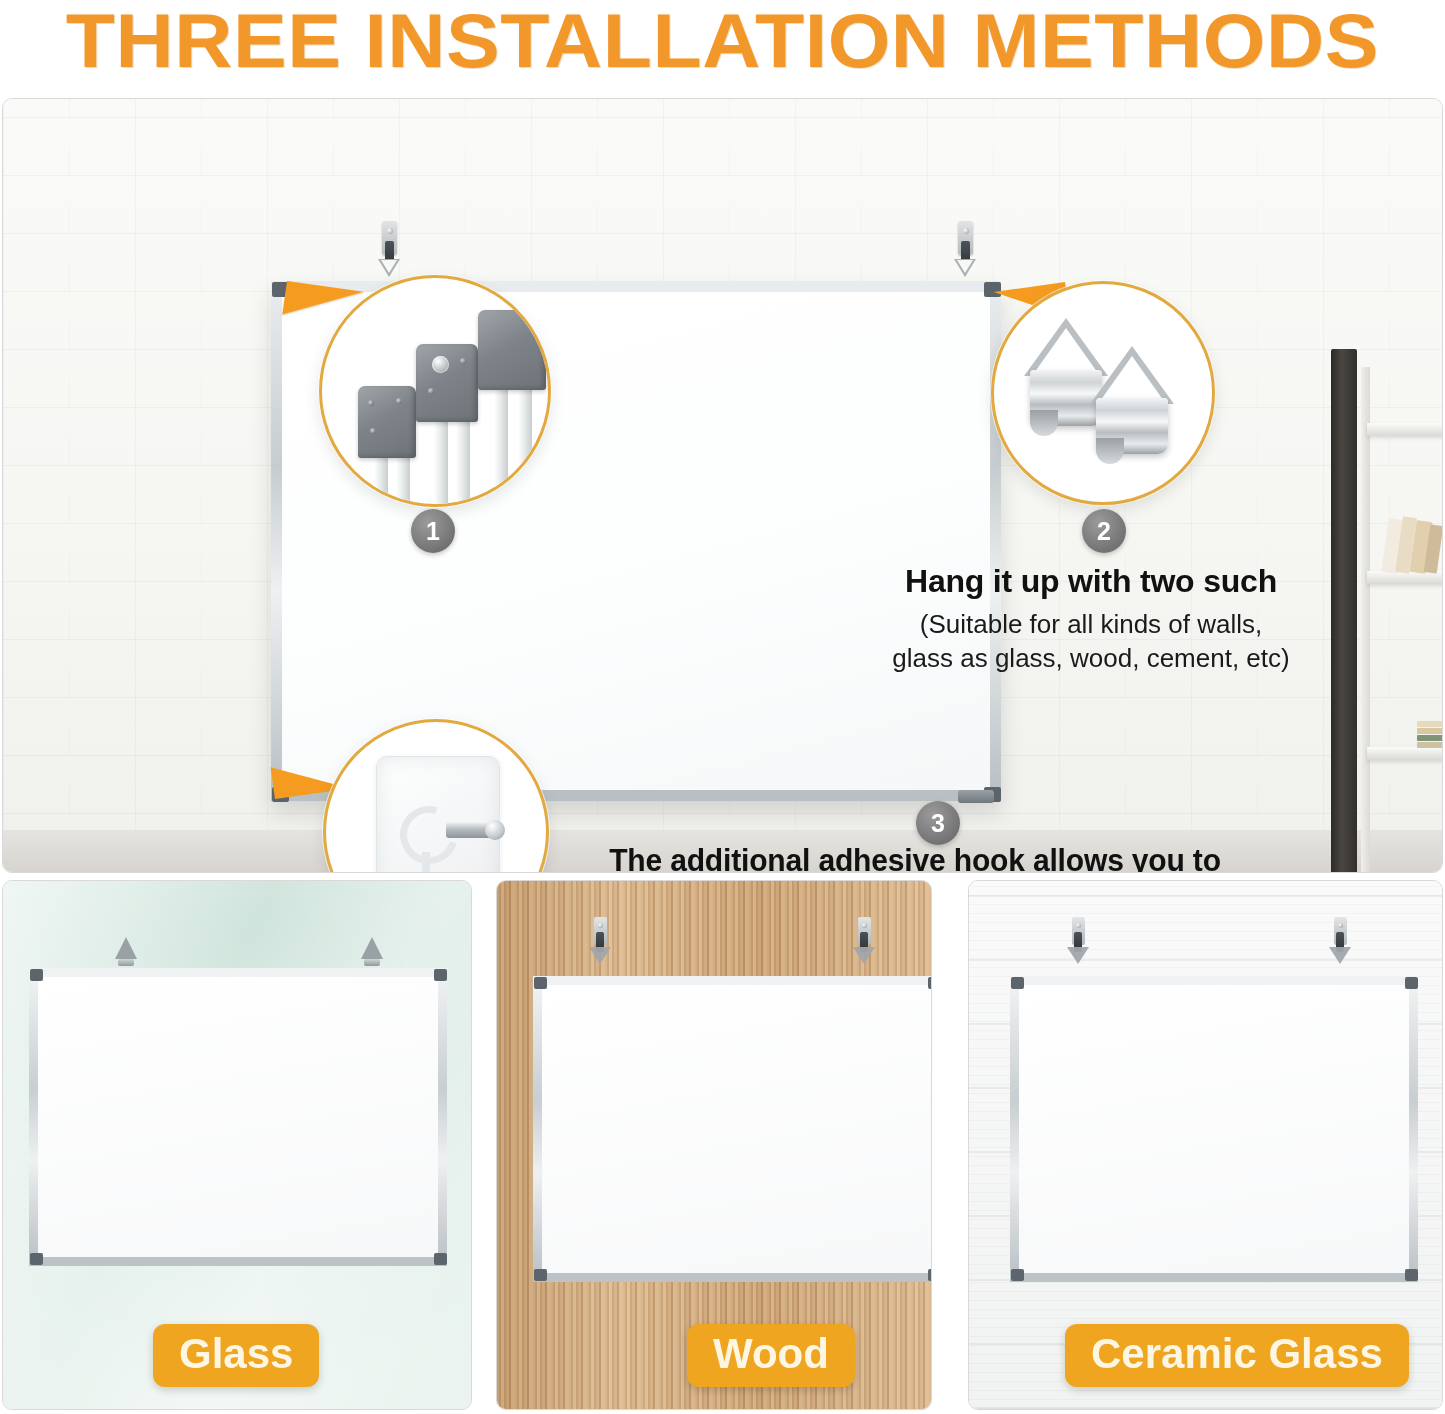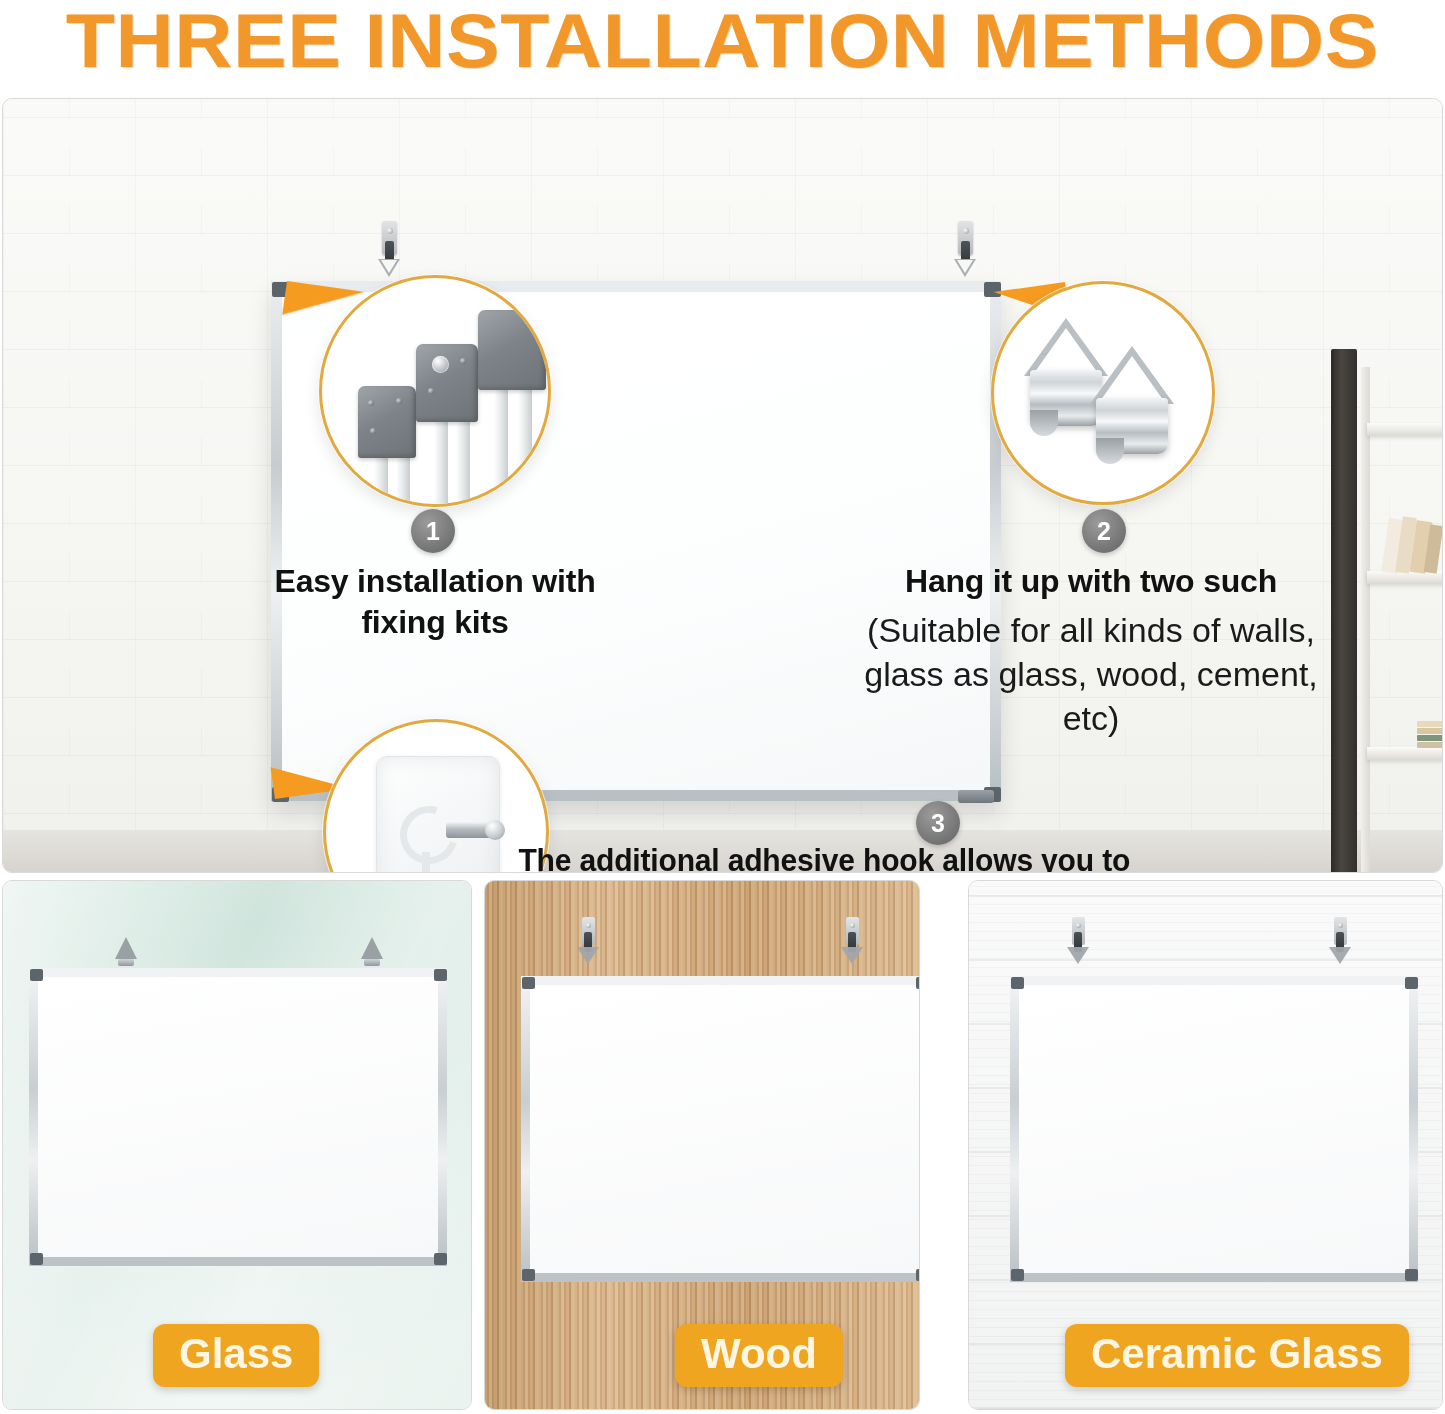--- a/index.html
+++ b/index.html
@@ -259,37 +259,37 @@
   .bd2{ left:1079px; top:410px; }
   .bd3{ left:913px; top:702px; }
 
   
   .cap{ position:absolute; color:#111; }
   .cap .head{
     font-size:32px; font-weight:700; line-height:1.28;
     letter-spacing:-.2px;
   }
   .cap .sub{
-    font-size:34px; font-weight:400; line-height:1.3; color:#1a1a1a;
+    font-size:26px; font-weight:400; line-height:1.3; color:#1a1a1a;
     margin-top:6px;
   }
   .cap1{ left:182px; top:462px; width:500px; text-align:center; }
   .cap2{ left:838px; top:462px; width:500px; text-align:center; }
   .cap2 .head{ white-space:nowrap; }
-  .cap3{ left:504px; top:742px; width:760px; text-align:left; }
+  .cap3{ left:532px; top:742px; width:760px; text-align:center; }
   .cap3 .head{ font-size:31px; transform:scaleX(.97); transform-origin:center; }
 
   
   .row{ position:absolute; left:0; top:880px; width:1445px; height:534px; }
   .pane{
     position:absolute; top:0; height:530px; border-radius:10px; overflow:hidden;
     border:1px solid #d9d9d9;
   }
   .pane-glass{ left:2px;  width:470px; }
-  .pane-wood{  left:484px; width:436px; }
+  .pane-wood{  left:496px; width:436px; }
   .pane-tile{  left:968px; width:475px; }
 
   .bg-glass{
     position:absolute; inset:0;
     background:
       radial-gradient(120% 90% at 55% 8%, #cfe4dc 0%, #d9eae3 35%, #e4f0ec 65%, #eaf3ef 100%);
   }
   .bg-glass:after{
     content:""; position:absolute; inset:0;
     background:linear-gradient(115deg, rgba(255,255,255,.55) 0%, rgba(255,255,255,0) 38%, rgba(255,255,255,.35) 62%, rgba(255,255,255,0) 100%);
@@ -463,24 +463,20 @@
       <div class="adh-plate"></div>
       <div class="adh-ring"></div>
       <div class="adh-tail"></div>
       <div class="adh-screw"></div>
     </div>
 
     <div class="badge bd1">1</div>
     <div class="badge bd2">2</div>
     <div class="badge bd3">3</div>
 
-    <div class="cap cap1">
-      <div class="head">Easy installation with</div>
-      <div class="head">fixing kits</div>
-    </div>
 
     <div class="cap cap2">
       <div class="head">Hang it up with two such</div>
       <div class="sub">(Suitable for all kinds of walls,</div>
       <div class="sub" style="margin-top:0">glass as glass, wood, cement, etc)</div>
     </div>
 
     <div class="cap cap3">
       <div class="head">The additional adhesive hook allows you to</div>
 

